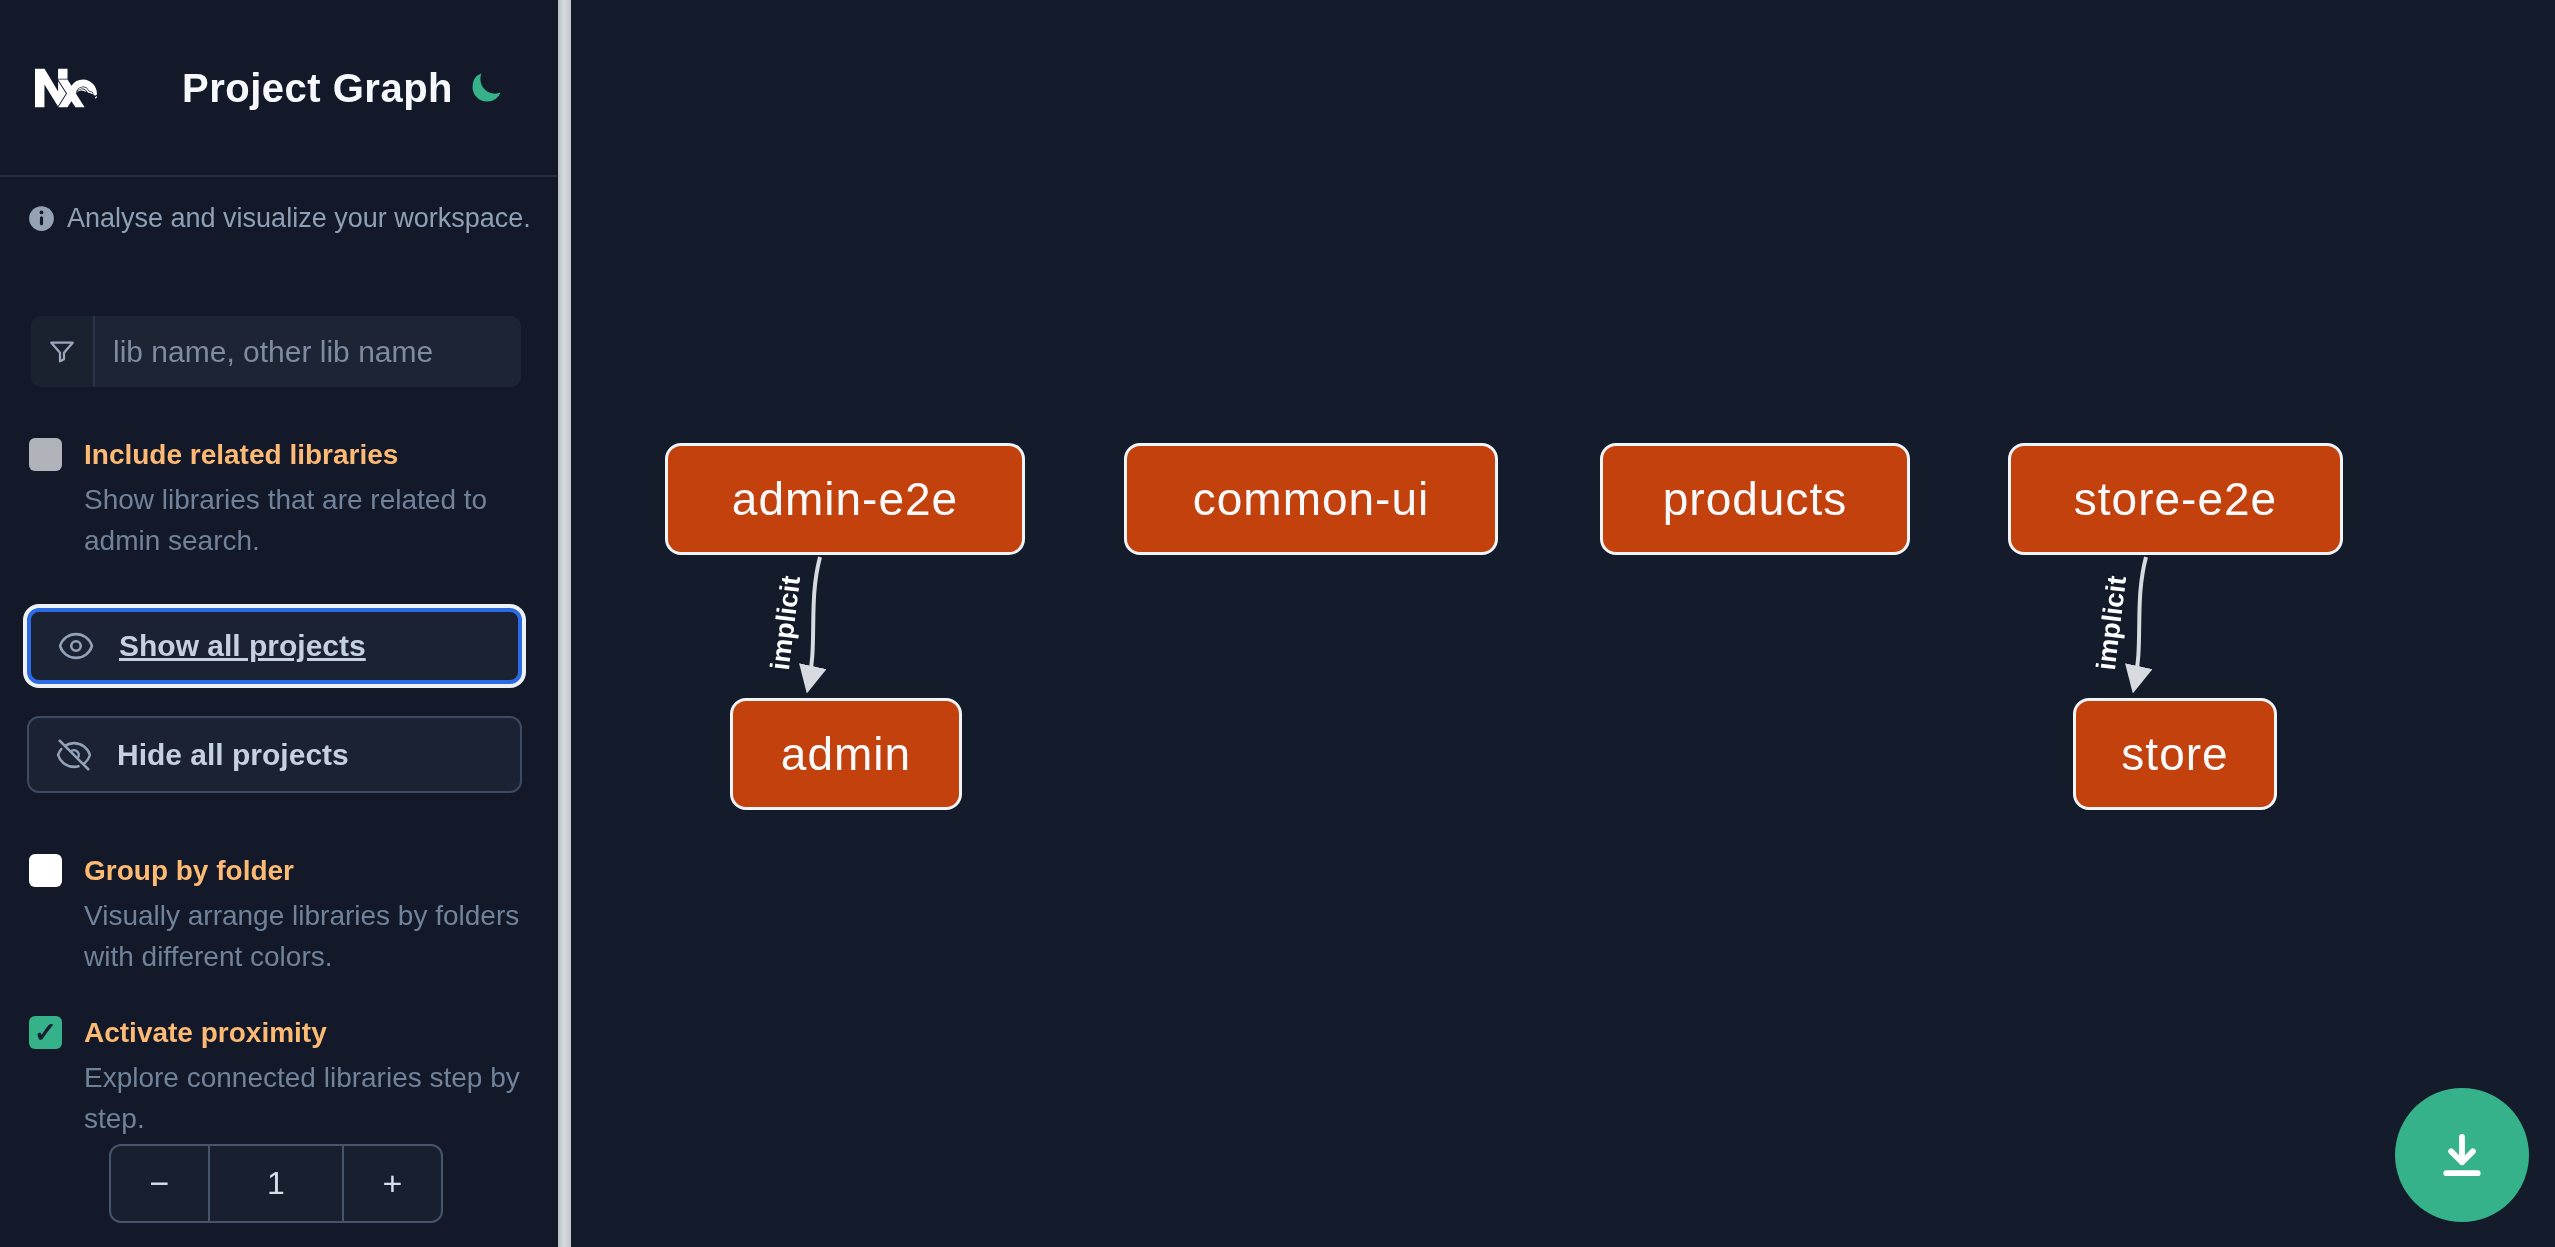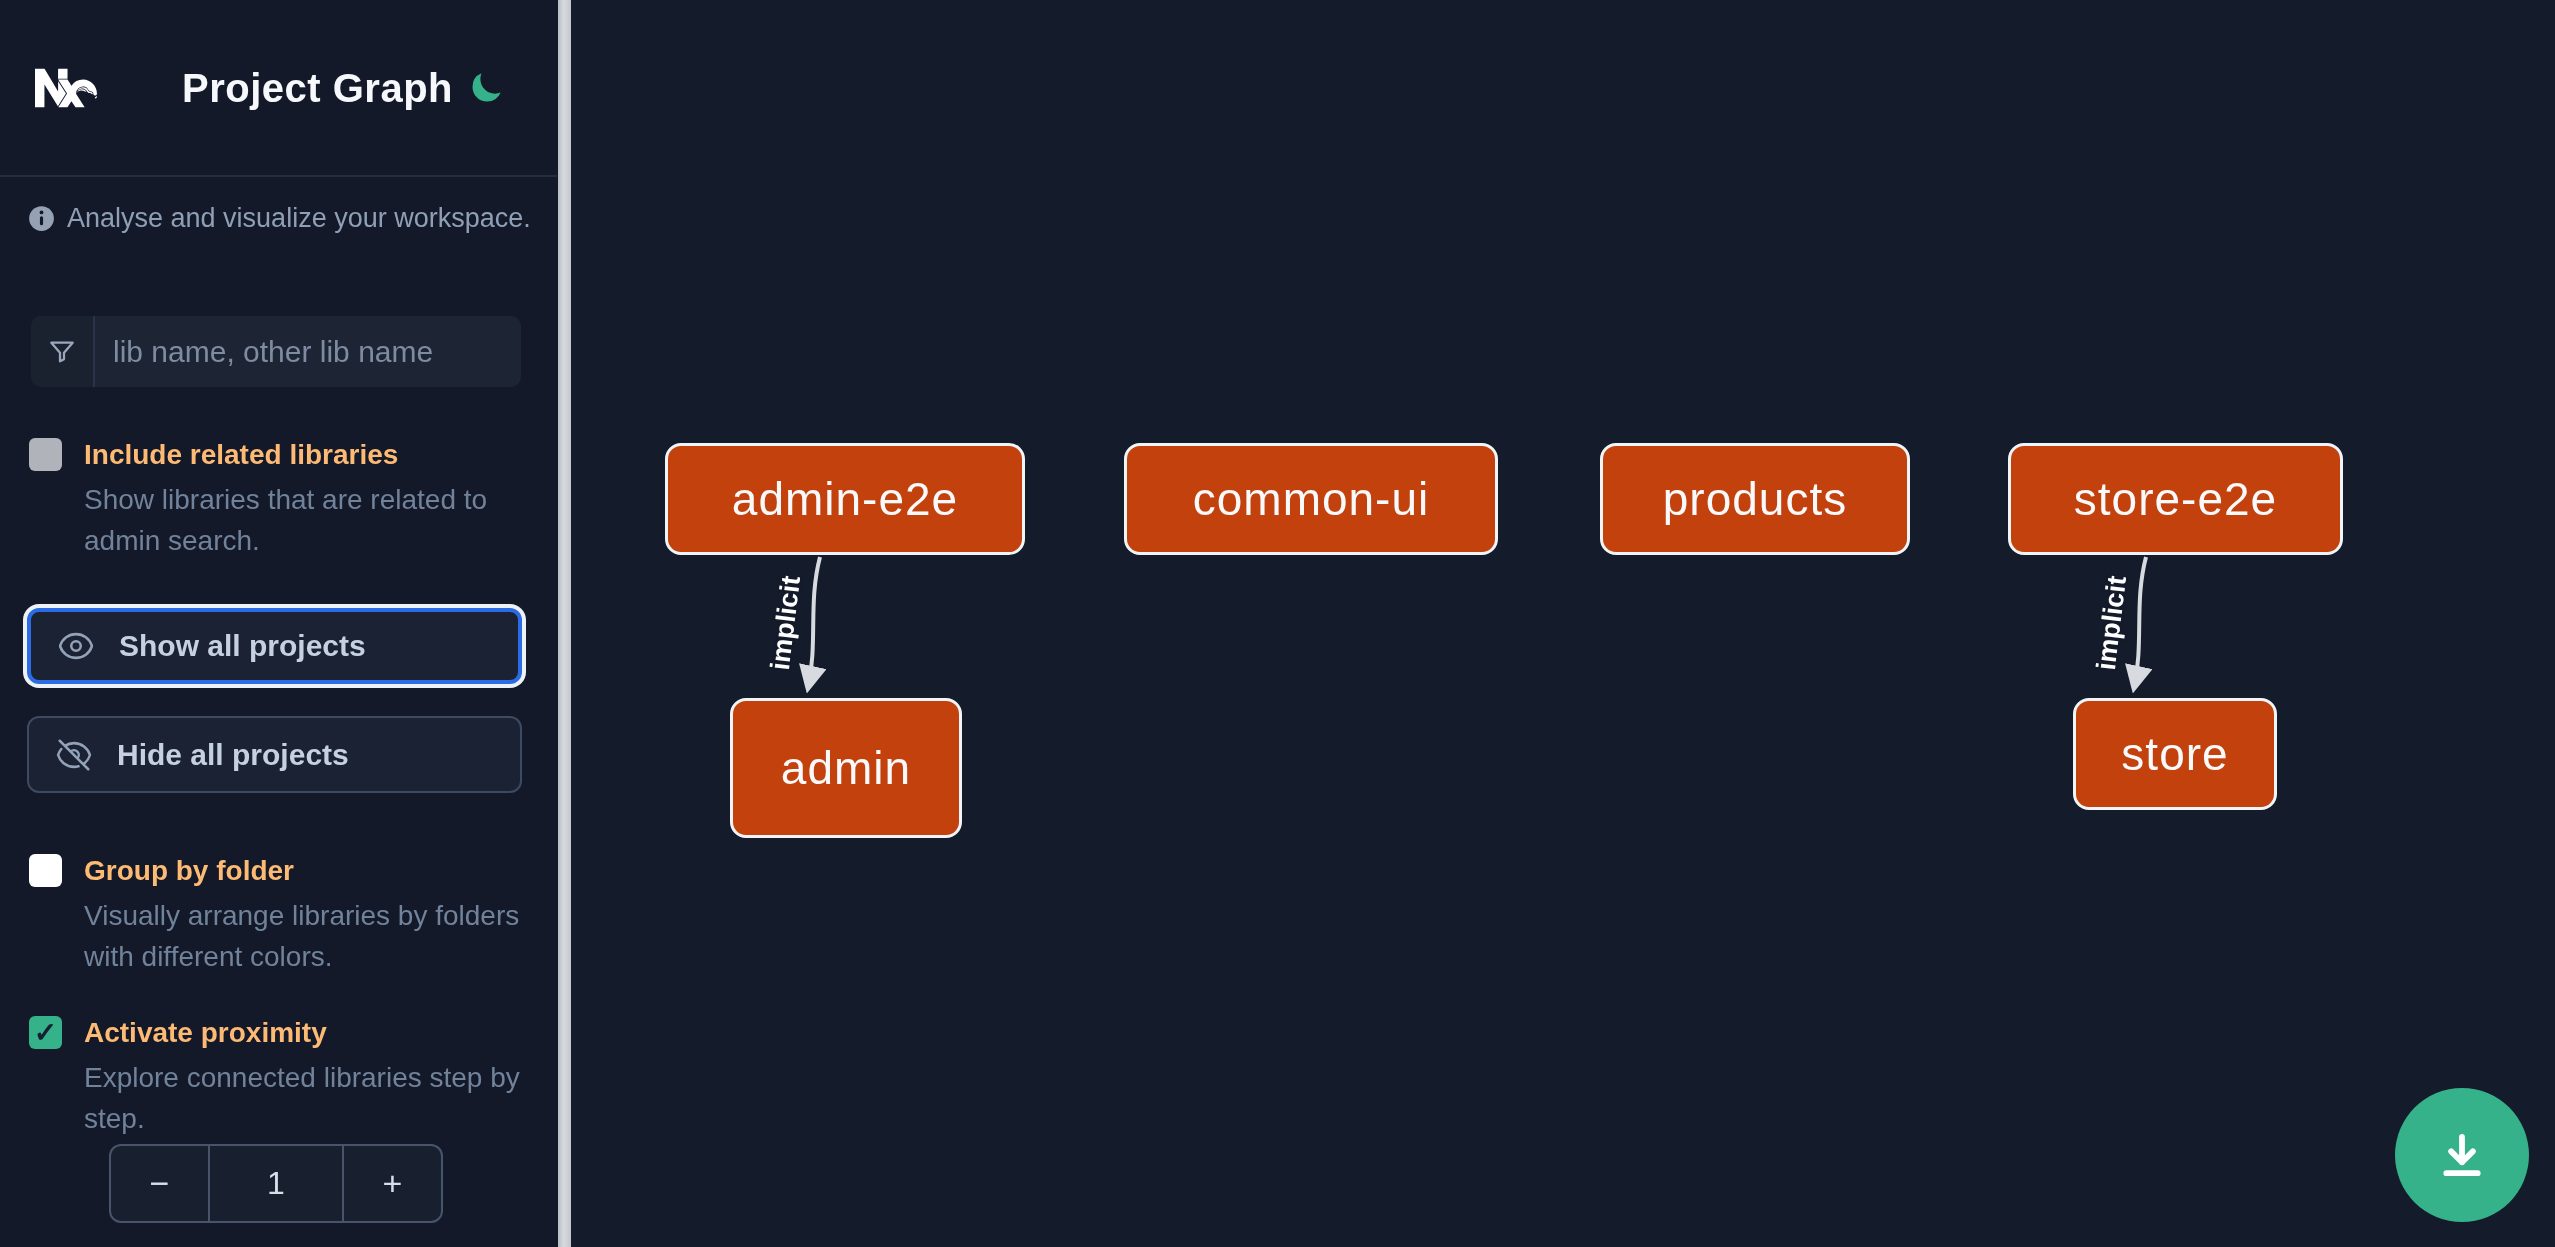--- a/index.html
+++ b/index.html
@@ -35,21 +35,21 @@
   .cb.white { background:#ffffff; }
   .cb.green { background:#36b28a; color:#152033; font-size:28px; font-weight:700;
               display:flex; align-items:center; justify-content:center; }
   .opt .tx  { margin-left:56px; }
   .opt .lbl { font-size:28px; font-weight:700; color:#fdba74; line-height:38px; }
   .opt .dsc { font-size:28px; color:#71829b; line-height:41px; margin-top:5px; width:440px; }
 
   .btn { position:absolute; left:27px; width:495px; height:77px; display:flex; align-items:center;
          gap:24px; padding-left:26px; background:#1a2233; border:2px solid #3d4a61;
          border-radius:12px; color:#c6d1e0; font-size:30px; font-weight:600; cursor:pointer; }
-  .btn.focused { border:4px solid #2b6be3; box-shadow:0 0 0 4px #eef2f7; height:76px; }
+  .btn.focused { border:4px solid #2b6be3; box-shadow:0 0 0 4px #eef2f7; height:76px;text-decoration:underline; }
   .btn svg { width:38px; height:38px; stroke:#93a2b8; fill:none; stroke-width:1.6;
              stroke-linecap:round; stroke-linejoin:round; }
 
   .stepper { position:absolute; left:109px; top:1144px; width:334px; height:79px;
              border:2px solid #47546c; border-radius:12px; background:#18202f;
              display:flex; color:#d6dee9; }
   .stepper .cell { display:flex; align-items:center; justify-content:center; font-size:34px; }
   .stepper .dec, .stepper .inc { width:97px; cursor:pointer; }
   .stepper .val { flex:1; border-left:2px solid #47546c; border-right:2px solid #47546c;
                   font-size:32px; }
@@ -181,17 +181,17 @@
       <svg viewBox="0 0 24 24">
         <path d="M12 4.5v10.5m0 0l4.5-4.5m-4.5 4.5L7.5 10.5M5.5 19.5h13"></path>
       </svg>
     </button>
   <span class="edge-label" style="left: 786px; top: 622.5px;">implicit</span>
       <span class="edge-label" style="left: 2112px; top: 622.5px;">implicit</span>
       <div class="node" style="left: 665px; top: 443px; width: 360px; height: 112px;">admin-e2e</div>
       <div class="node" style="left: 1124px; top: 443px; width: 374px; height: 112px;">common-ui</div>
       <div class="node" style="left: 1600px; top: 443px; width: 310px; height: 112px;">products</div>
       <div class="node" style="left: 2008px; top: 443px; width: 335px; height: 112px;">store-e2e</div>
-      <div class="node" style="left: 730px; top: 698px; width: 232px; height: 140px;">admin</div>
+      <div class="node" style="left: 730px; top: 698px; width: 232px; height: 112px;">admin</div>
       <div class="node" style="left: 2073px; top: 698px; width: 204px; height: 112px;">store</div>
     </div>
 
 </div>
 
 </body></html>

